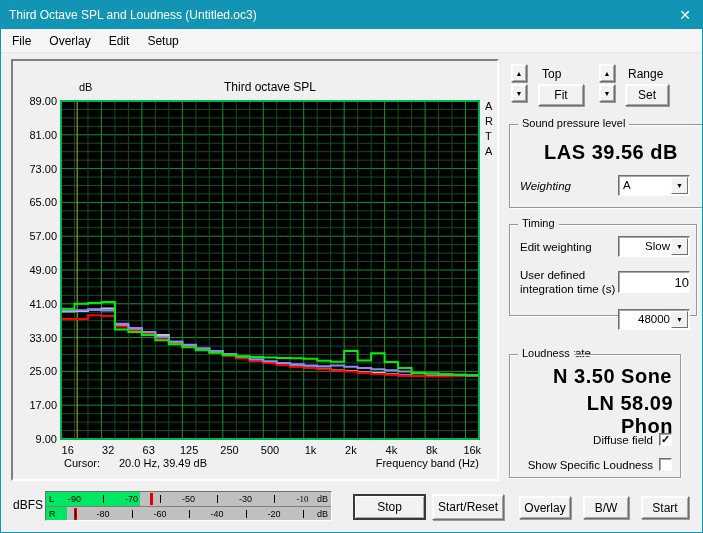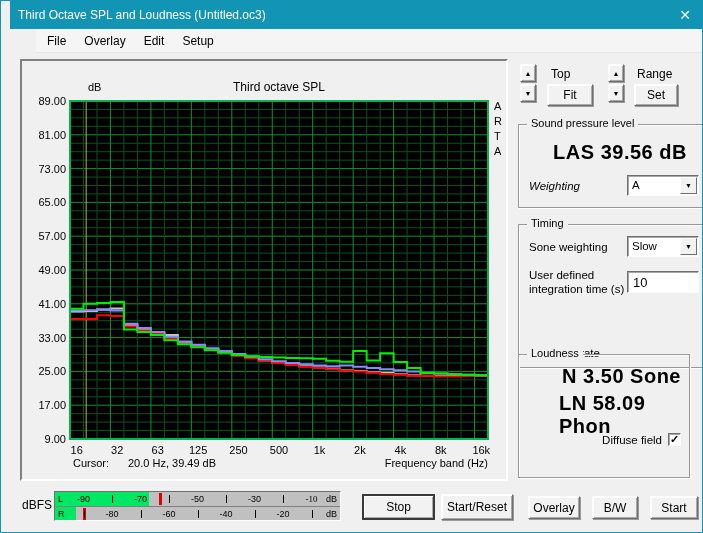--- a/index.html
+++ b/index.html
@@ -1,33 +1,33 @@
 <!DOCTYPE html>
 <html><head>
 <meta charset="utf-8">
 <style>
   * { margin:0; padding:0; box-sizing:border-box; }
   html,body { background:#d4d4d4; }
   body { font-family:"Liberation Sans", sans-serif; }
   .window {
     position:relative; width:703px; height:533px;
-    background:#f0f0f0; border:1px solid #1295B5; overflow:hidden;padding-left:9px;
+    background:#f0f0f0; border:1px solid #1295B5; overflow:hidden;
   }
   .titlebar {
     height:28px; background:#1295B5; display:flex; align-items:center;
     color:#fff; font-size:12px; padding-left:8px;
   }
   .titlebar .title { flex:1; }
   .close-btn {
     width:34px; height:28px; display:flex; align-items:center; justify-content:center;
     color:#fff; font-size:14px; cursor:default;
   }
   .menubar {
     height:24px; background:#f5f5f5; display:flex; align-items:center;
-    font-size:12px; color:#000; padding-left:2px; border-bottom:1px solid #e8e8e8;margin-left:26px;
+    font-size:12px; color:#000; padding-left:2px; border-bottom:1px solid #e8e8e8;
   }
   .menu-item { padding:3px 9px; }
   .content { position:relative; width:701px; height:479px; background:#f0f0f0; }
 
   
   .chart-panel {
     position:absolute; left:10px; top:6px; width:488px; height:422px;
     background:#f0f0f0;
     border:2px solid; border-color:#808080 #ffffff #ffffff #808080;
   }
@@ -248,40 +248,48 @@
     <div class="groupbox" style="left:508px; top:71px; width:204px; height:84px;">
       <span class="legend">Sound pressure level</span>
       <div class="big-value" style="position:absolute; left:0; right:0; top:16px; text-align:center;">LAS 39.56 dB</div>
       <span class="field-label" style="left:10px; top:55px;font-style:italic;">Weighting</span>
       <div class="combo" style="left:108px; top:50px; width:72px;">
         <span class="combo-value">A</span>
         <span class="combo-arrow">▼</span>
       </div>
     </div>
 
-    <div class="groupbox" style="left:508px; top:171px; width:188px; height:144px;">
+    <div class="groupbox" style="left:508px; top:171px; width:188px; height:92px;text-align:right;">
       <span class="legend">Timing</span>
-      <span class="field-label" style="left:10px; top:16px;">Sone weighting</span>
+      <span class="field-label" style="left:10px; top:16px;">Edit weighting</span>
       <div class="combo" style="left:108px; top:11px; width:72px;">
         <span class="combo-value">Slow</span>
         <span class="combo-arrow">▼</span>
       </div>
       <span class="field-label" style="left:10px; top:44px;">User defined</span>
       <span class="field-label" style="left:10px; top:58px;">integration time (s)</span>
       <div class="textinput" style="left:108px; top:46px; width:72px;">10</div>
       <span class="field-label" style="left:10px; top:90px;margin-top:32px;">Sampling rate</span>
+      <div class="combo" style="left:108px; top:84px; width:72px;">
+        <span class="combo-value">48000</span>
+        <span class="combo-arrow">▼</span>
+      </div>
     </div>
 
     <div class="groupbox" style="left:508px; top:301px; width:172px; height:124px;">
       <span class="legend">Loudness</span>
       <div class="big-value" style="position:absolute; left:0; right:8px; top:10px; text-align:right;">N 3.50 Sone</div>
-      <div class="big-value" style="position:absolute; left:0; right:7px; top:37px; margin-left:40px;">LN 58.09 Phon</div>
+      <div class="big-value" style="position:absolute; left:0; right:7px; top:37px; text-align:right;margin-left:40px;">LN 58.09 Phon</div>
       <div class="checkrow" style="right:8px; top:78px;">
         <span class="cb-label">Diffuse field</span>
         <span class="checkbox">✓</span>
+      </div>
+      <div class="checkrow" style="right:8px; top:103px;">
+        <span class="cb-label">Show Specific Loudness</span>
+        <span class="checkbox"></span>
       </div>
     </div>
 
     <span class="meter-label" style="left:12px; top:445px;">dBFS</span>
     <div class="meter" id="meter">
         <div class="meter-row">
           <div class="meter-bar" style="width: 33%;"></div>
           <div class="meter-peak" style="left: 36.5%;"></div>
           <div class="meter-tick" style="left: 20%;"></div>
           <div class="meter-tick" style="left: 40%;"></div>

